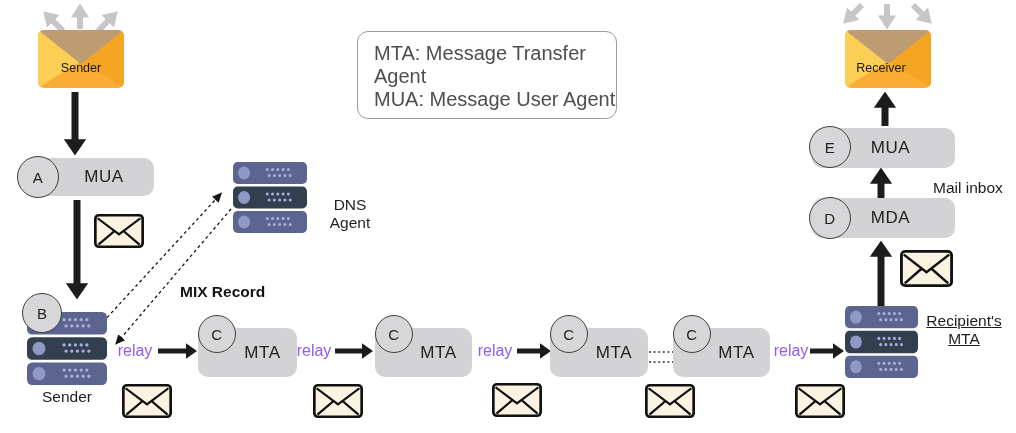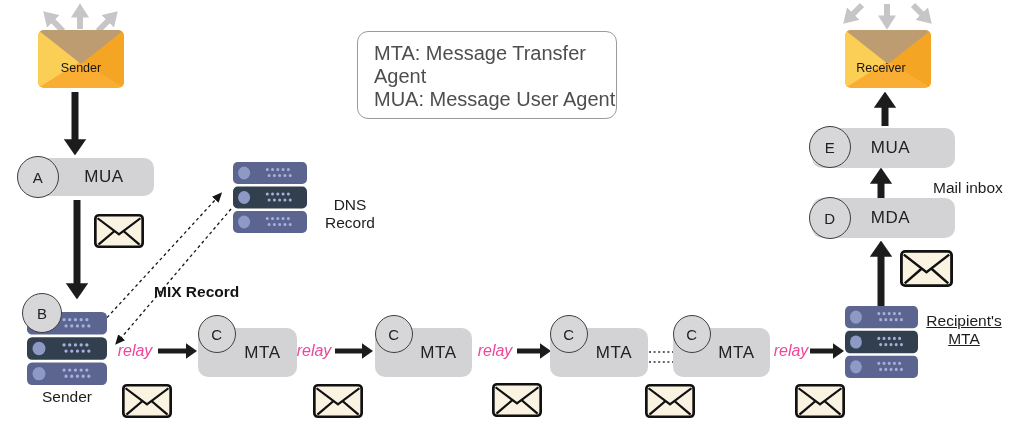--- a/index.html
+++ b/index.html
@@ -22,21 +22,21 @@
   }
   .lbl { position:absolute; color:#1D1D1D; font-size:15.5px; line-height:17.5px; white-space:nowrap; }
   .lbl.center { text-align:center; white-space:normal; }
   .env-label { position:absolute; text-align:center; font-size:12.5px; color:#161616; }
   .legend {
     position:absolute; left:357px; top:31px; width:260px; height:88px;
     border:1.5px solid #9B9B9B; border-radius:11px; background:#fff;
     box-sizing:border-box; padding:10px 0 0 16px;
     color:#4E4E4E; font-size:20px; line-height:23px;
   }
-  .relay-label { position:absolute; width:50px; text-align:center; font-size:16px; color:#ec4899; top:342px;font-style:italic; }
+  .relay-label { position:absolute; width:50px; text-align:center; font-size:16px; color:#8b5cf6; top:342px; }
   .mix-label { position:absolute; font-size:15.5px; font-weight:600; color:#141414; }
 </style>
 </head>
 <body>
 
 <div class="canvas">
 
   <svg class="layer" width="1016" height="433" viewBox="0 0 1016 433">
     <defs>
       <marker id="mh" markerWidth="2.3" markerHeight="3.2" refX="0.1" refY="1.6" orient="auto" markerUnits="strokeWidth">
@@ -176,26 +176,26 @@
   <div class="agent" style="left:812px; top:128px; width:143px; height:40px; padding-left:14px;">
     <span class="badge" style="left:-3px; top:-2px; width:42px; height:42px;">E</span>
     <span class="agent-label">MUA</span>
   </div>
 
   <div class="relay-label" style="left:110px;">relay</div>
   <div class="relay-label" style="left:289px;">relay</div>
   <div class="relay-label" style="left:470px;">relay</div>
   <div class="relay-label" style="left:766px;">relay</div>
 
-  <div class="mix-label" style="left:154px; top:283px;">MIX Record</div>
+  <div class="mix-label" style="left:180px; top:283px;">MIX Record</div>
   <div class="lbl" style="left:906px; top:179px;margin-left:27px;">Mail inbox</div>
 
   <div class="lbl center" style="left:316px; top:196px; width:68px;">
     <div>DNS</div>
-    <div>Record</div>
+    <div>Agent</div>
   </div>
   <div class="lbl center" style="left:12px; top:388px; width:110px;">
     <div>Sender</div>
   </div>
   <div class="lbl center" style="left:916px; top:312px; width:96px;text-decoration:underline;">
     <div>Recipient's</div>
     <div>MTA</div>
   </div>
 
 </div>

